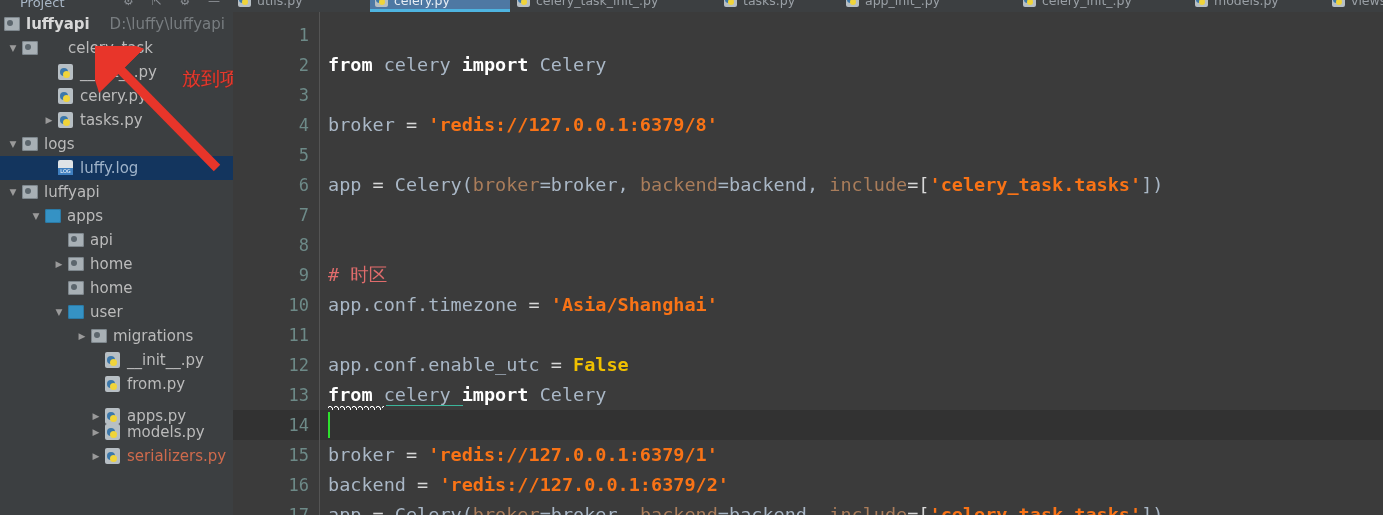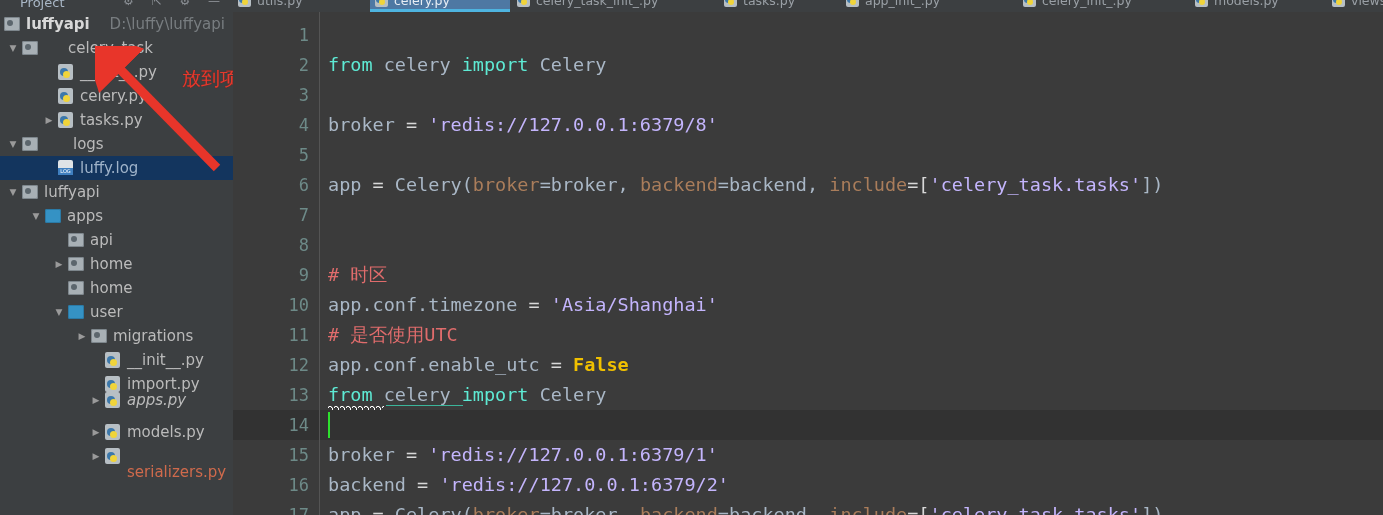--- a/index.html
+++ b/index.html
@@ -187,23 +187,23 @@
     position: absolute; width: 2px; height: 26px; background: #2ee02e; top: 2px;
   }
   .squiggle2 {
     position: absolute; height: 5px;
     background:
       radial-gradient(circle at 2px 4px, transparent 2px, #ffffff 2px 2.8px, transparent 3px) repeat-x;
     background-size: 6px 5px;
   }
 
   
-  .kw  { color: #5eead4; font-weight: normal; }
+  .kw  { color: #ffffff; font-weight: bold; }
   .id  { color: #a9b7c6; }
-  .str { color: #c4b5fd; font-weight: normal; }
+  .str { color: #f97316; font-weight: bold; }
   .cmt { color: #e06c6c; }
   .kwarg { color: #aa7d5b; }
   .op  { color: #d8d8d8; }
   .boolv { color: #f0c000; font-weight: bold; }
 </style>
 </head>
 <body>
 
 <div id="app">
 
@@ -234,21 +234,21 @@
           <span class="nlabel" style="left: 80px;">celery.py</span>
         </div>
         <div class="node" style="top: 96px; position: absolute; width: 233px;">
           <span class="arrow right" style="left: 42px;"></span>
           <span class="ficon py" style="left: 58px;"></span>
           <span class="nlabel" style="left: 80px;">tasks.py</span>
         </div>
         <div class="node" style="top: 120px; position: absolute; width: 233px;">
           <span class="arrow down" style="left: 6px;"></span>
           <span class="ficon folder" style="left: 22px;"></span>
-          <span class="nlabel" style="left: 44px; margin-left: 29px;">logs</span>
+          <span class="nlabel" style="left: 44px;">logs</span>
         </div>
         <div class="node selected" style="top: 144px; position: absolute; width: 233px;">
           <span class="ficon log" style="left: 58px;"></span>
           <span class="nlabel clr-blue-sel" style="left: 80px;">luffy.log</span>
         </div>
         <div class="node" style="top: 168px; position: absolute; width: 233px;">
           <span class="arrow down" style="left: 6px;"></span>
           <span class="ficon folder" style="left: 22px;"></span>
           <span class="nlabel" style="left: 44px;">luffyapi</span>
         </div>
@@ -279,36 +279,36 @@
           <span class="arrow right" style="left: 75px;"></span>
           <span class="ficon folder" style="left: 91px;"></span>
           <span class="nlabel" style="left: 113px;">migrations</span>
         </div>
         <div class="node" style="top: 336px; position: absolute; width: 233px;">
           <span class="ficon py" style="left: 105px;"></span>
           <span class="nlabel" style="left: 127px;">__init__.py</span>
         </div>
         <div class="node" style="top: 360px; position: absolute; width: 233px;">
           <span class="ficon py" style="left: 105px;"></span>
-          <span class="nlabel" style="left: 127px;">import.py</span>
-        </div>
-        <div class="node" style="top: 376px; position: absolute; width: 233px; font-style: italic;">
+          <span class="nlabel" style="left: 127px;">from.py</span>
+        </div>
+        <div class="node" style="top: 392px; position: absolute; width: 233px;">
           <span class="arrow right" style="left: 89px;"></span>
           <span class="ficon py" style="left: 105px;"></span>
           <span class="nlabel" style="left: 127px;">apps.py</span>
         </div>
         <div class="node" style="top: 408px; position: absolute; width: 233px;">
           <span class="arrow right" style="left: 89px;"></span>
           <span class="ficon py" style="left: 105px;"></span>
           <span class="nlabel" style="left: 127px;">models.py</span>
         </div>
         <div class="node" style="top: 432px; position: absolute; width: 233px;">
           <span class="arrow right" style="left: 89px;"></span>
           <span class="ficon py" style="left: 105px;"></span>
-          <span class="nlabel clr-red" style="left: 127px; margin-top: 16px;">serializers.py</span>
+          <span class="nlabel clr-red" style="left: 127px;">serializers.py</span>
         </div>
       </div>
 
     <div id="sb-scroll"></div>
     <div id="sb-divider"></div>
   </div>
 
   <svg id="red-arrow" viewBox="0 0 130 130">
     <defs>
       <marker id="ah" markerWidth="7" markerHeight="7" refX="2" refY="3.5" orient="auto">
@@ -357,21 +357,20 @@
     <div id="code-area">
         <div class="cline" style="top: 8px; left: 8px;"></div>
         <div class="cline" style="top: 38px; left: 8px;"><span class="kw">from </span><span class="id">celery </span><span class="kw">import </span><span class="id">Celery</span></div>
         <div class="cline" style="top: 68px; left: 8px;"></div>
         <div class="cline" style="top: 98px; left: 8px;"><span class="id">broker </span><span class="op">= </span><span class="str">'redis://127.0.0.1:6379/8'</span></div>
         <div class="cline" style="top: 158px; left: 8px;"><span class="id">app </span><span class="op">= </span><span class="id">Celery(</span><span class="kwarg">broker</span><span class="id">=broker, </span><span class="kwarg">backend</span><span class="id">=backend, </span><span class="kwarg">include</span><span class="op">=[</span><span class="str">'celery_task.tasks'</span><span class="id">])</span></div>
         <div class="cline" style="top: 188px; left: 8px;"></div>
         <div class="cline" style="top: 218px; left: 8px;"></div>
         <div class="cline" style="top: 248px; left: 8px;"><span class="cmt"># 时区</span></div>
         <div class="cline" style="top: 278px; left: 8px;"><span class="id">app.conf.timezone </span><span class="op">= </span><span class="str">'Asia/Shanghai'</span></div>
-        <div class="cline" style="top: 308px; left: 8px;"><span class="cmt"># 是否使用UTC</span></div>
         <div class="cline" style="top: 338px; left: 8px;"><span class="id">app.conf.enable_utc </span><span class="op">= </span><span class="boolv">False</span></div>
         <div class="cline" style="top: 368px; left: 8px;"><span class="kw">from </span><span class="id">celery </span><span class="kw">import </span><span class="id">Celery</span></div>
         <div class="squiggle2" style="left: 8px; top: 393px; width: 56px;"></div>
         <div style="position: absolute; left: 66px; top: 393px; width: 77px; height: 1px; background: rgb(59, 181, 154);"></div>
         <div class="hl-row" style="top: 398px;"></div>
         <div class="cline" style="top: 398px; left: 8px;"></div>
         <div class="caret" style="left: 8px; top: 400px;"></div>
         <div class="cline" style="top: 428px; left: 8px;"><span class="id">broker </span><span class="op">= </span><span class="str">'redis://127.0.0.1:6379/1'</span></div>
         <div class="cline" style="top: 458px; left: 8px;"><span class="id">backend </span><span class="op">= </span><span class="str">'redis://127.0.0.1:6379/2'</span></div>
         <div class="cline" style="top: 488px; left: 8px;"><span class="id">app </span><span class="op">= </span><span class="id">Celery(</span><span class="kwarg">broker</span><span class="id">=broker, </span><span class="kwarg">backend</span><span class="id">=backend, </span><span class="kwarg">include</span><span class="op">=[</span><span class="str">'celery_task.tasks'</span><span class="id">])</span></div>

